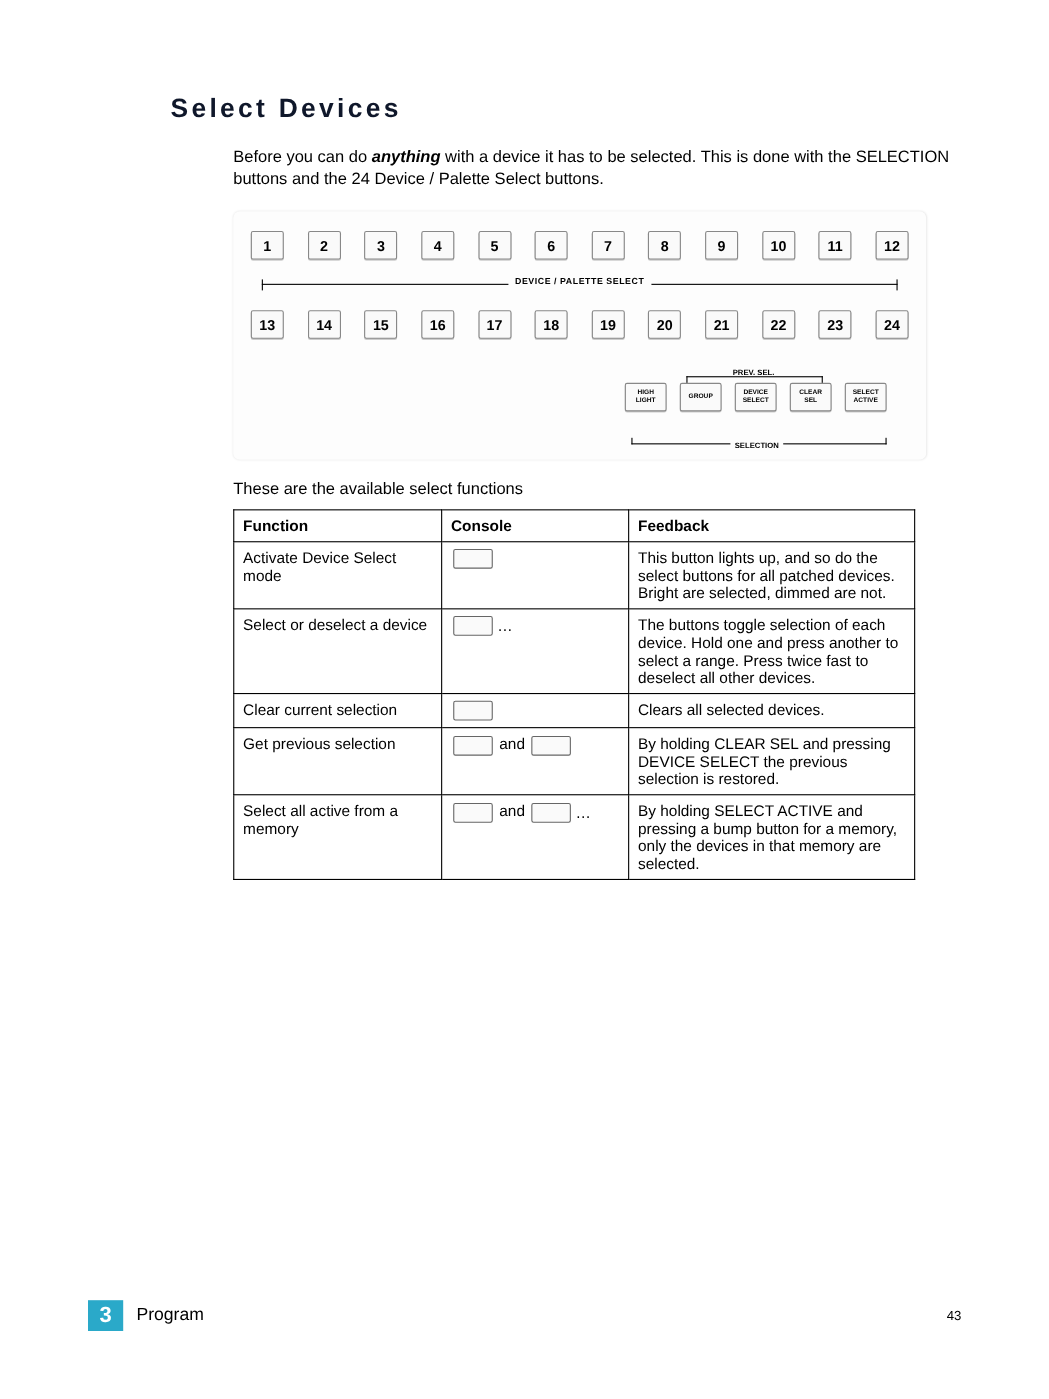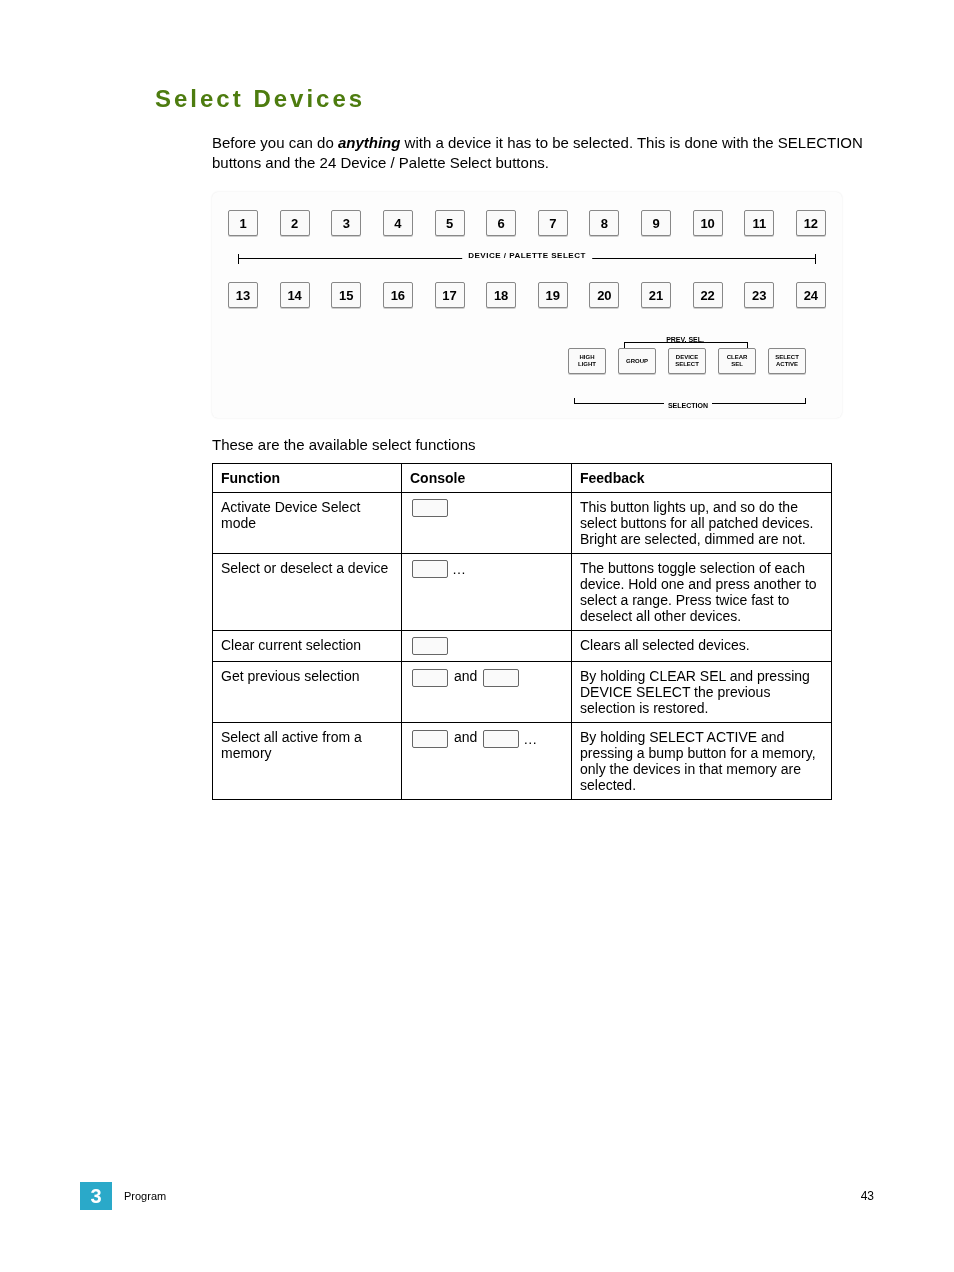--- a/index.html
+++ b/index.html
@@ -14,21 +14,21 @@
     position: relative;
   }
   .page {
     padding: 85px 80px 0 155px;
   }
   h1 {
     font-size: 24px;
     font-weight: bold;
     letter-spacing: 3px;
     margin: 0 0 20px 0;
-    color: #4d7c0f;
+    color: #0f172a;
   }
   .intro {
     margin-left: 57px;
     font-size: 15px;
     line-height: 1.3;
     margin-bottom: 20px;
   }
   .intro em { font-weight: bold; font-style: italic; }
   .panel {
     margin-left: 57px;
@@ -203,21 +203,21 @@
     width: 32px;
     height: 28px;
     background: #2aa9c9;
     color: #fff;
     font-weight: bold;
     font-size: 20px;
     display: flex;
     align-items: center;
     justify-content: center;
   }
-  .chapter-name { font-size: 11px; }
+  .chapter-name { font-size: 16px; }
   .page-num { font-size: 12px; }
 </style>
 </head>
 <body>
 
 <div class="page">
   <h1>Select Devices</h1>
 
   <p class="intro">
     <span>Before you can do </span><em>anything</em><span> with a device it has to be selected. This is done with the SELECTION buttons and the 24 Device / Palette Select buttons.</span>

